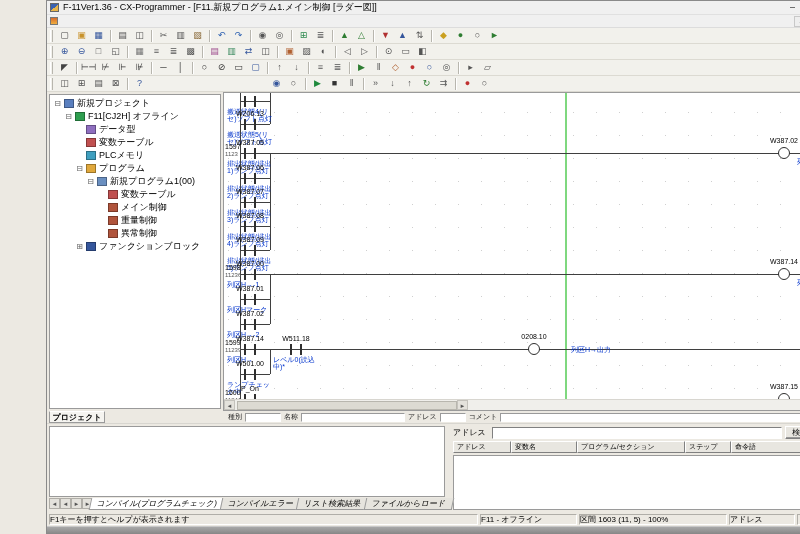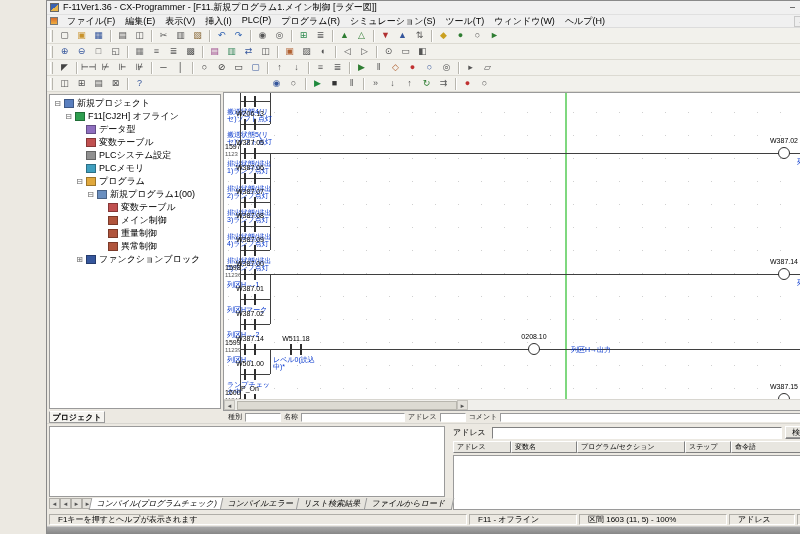--- a/index.html
+++ b/index.html
@@ -74,23 +74,23 @@
 .ap-combo .arrow{position:absolute;right:0;top:0;width:11px;height:10px;background:#e4e2dc;border-left:1px solid #b0aea8;font-size:6px;text-align:center;line-height:10px;color:#333;}
 .ap-combo .val{padding:0 3px;line-height:11px;}
 #range-combo{flex:none;width:78px;}
 .ap-check{width:8px;height:8px;background:#fff;border:1px solid #808080;flex:none;}
 .ap-btn{height:13px;padding:0 6px;background:#e8e6e0;border:1px solid #808080;border-top-color:#fff;border-left-color:#fff;box-shadow:inset -1px -1px 0 #999;font-size:8px;line-height:11px;white-space:nowrap;flex:none;}
 #addr-headers{display:flex;height:12px;flex:none;}
 .ah-cell{background:#e8e6e0;border:1px solid #808080;border-top-color:#fff;border-left-color:#fff;font-size:7px;line-height:10px;padding:0 3px;white-space:nowrap;overflow:hidden;flex:none;}
 #addr-list{flex:1;background:#fff;border:1px solid #9a9a9a;}
 
 #statusbar{height:14px;flex:none;display:flex;align-items:center;gap:2px;padding:1px 2px;background:#ece9e2;font-size:8px;}
-.status-seg{height:11px;line-height:10px;padding:0 8px;border:1px solid #b0aeA8;border-right-color:#fff;border-bottom-color:#fff;white-space:nowrap;overflow:hidden;}
+.status-seg{height:11px;line-height:10px;padding:0 0;border:1px solid #b0aeA8;border-right-color:#fff;border-bottom-color:#fff;white-space:nowrap;overflow:hidden;}
 #st-help{flex:1;}
-#st-plc{width:108px;flex:none;}
+#st-plc{width:97px;flex:none;}
 #st-rung{width:148px;flex:none;}
 #st-mode{width:66px;flex:none;}
 #st-num{width:32px;flex:none;text-align:center;}
 #grip{width:12px;height:12px;flex:none;background:repeating-linear-gradient(135deg,transparent 0 2px,#aaa 2px 3px,#fff 3px 4px);}
 
 #taskbar{height:9px;flex:none;background:linear-gradient(#a8a8a8,#828282);border-top:1px solid #c8c8c8;}
 </style>
 </head>
 <body>
 
@@ -99,32 +99,20 @@
   <div id="titlebar">
     <span id="app-icon"></span>
     <span id="title-caption">F-11Ver1.36 - CX-Programmer - [F11.新規プログラム1.メイン制御 [ラダー図]]</span>
     <span class="win-btn">–</span>
     <span class="win-btn">□</span>
     <span class="win-btn">×</span>
   </div>
 
   <div id="menubar">
     <span id="mdi-icon"></span>
-    <span style="display:flex;">
-        <span class="menu-item">ファイル(F)</span>
-        <span class="menu-item">編集(E)</span>
-        <span class="menu-item">表示(V)</span>
-        <span class="menu-item">挿入(I)</span>
-        <span class="menu-item">PLC(P)</span>
-        <span class="menu-item">プログラム(R)</span>
-        <span class="menu-item">シミュレーション(S)</span>
-        <span class="menu-item">ツール(T)</span>
-        <span class="menu-item">ウィンドウ(W)</span>
-        <span class="menu-item">ヘルプ(H)</span>
-      </span>
     <span id="menu-spacer"></span>
     <span class="mdi-btn">–</span>
     <span class="mdi-btn">◱</span>
     <span class="mdi-btn">×</span>
   </div>
 
   <div class="tbrow">
       <span class="tb-handle"></span>
       <span class="tb-btn">
         <span class="tb-glyph" style="color: rgb(68, 68, 68);">▢</span>
@@ -426,25 +414,20 @@
           </div>
           <div class="tree-row" style="padding-left: 25px;">
             <span class="tree-exp"></span>
             <span class="tree-ico" style="background: rgb(143, 111, 191);"></span>
             <span class="tree-label">データ型</span>
           </div>
           <div class="tree-row" style="padding-left: 25px;">
             <span class="tree-exp"></span>
             <span class="tree-ico" style="background: rgb(192, 80, 80);"></span>
             <span class="tree-label">変数テーブル</span>
-          </div>
-          <div class="tree-row" style="padding-left: 25px;">
-            <span class="tree-exp"></span>
-            <span class="tree-ico" style="background: rgb(144, 144, 144);"></span>
-            <span class="tree-label">PLCシステム設定</span>
           </div>
           <div class="tree-row" style="padding-left: 25px;">
             <span class="tree-exp"></span>
             <span class="tree-ico" style="background: rgb(63, 159, 191);"></span>
             <span class="tree-label">PLCメモリ</span>
           </div>
           <div class="tree-row" style="padding-left: 25px;">
             <span class="tree-exp">⊟</span>
             <span class="tree-ico" style="background: rgb(224, 168, 60);"></span>
             <span class="tree-label">プログラム</span>

